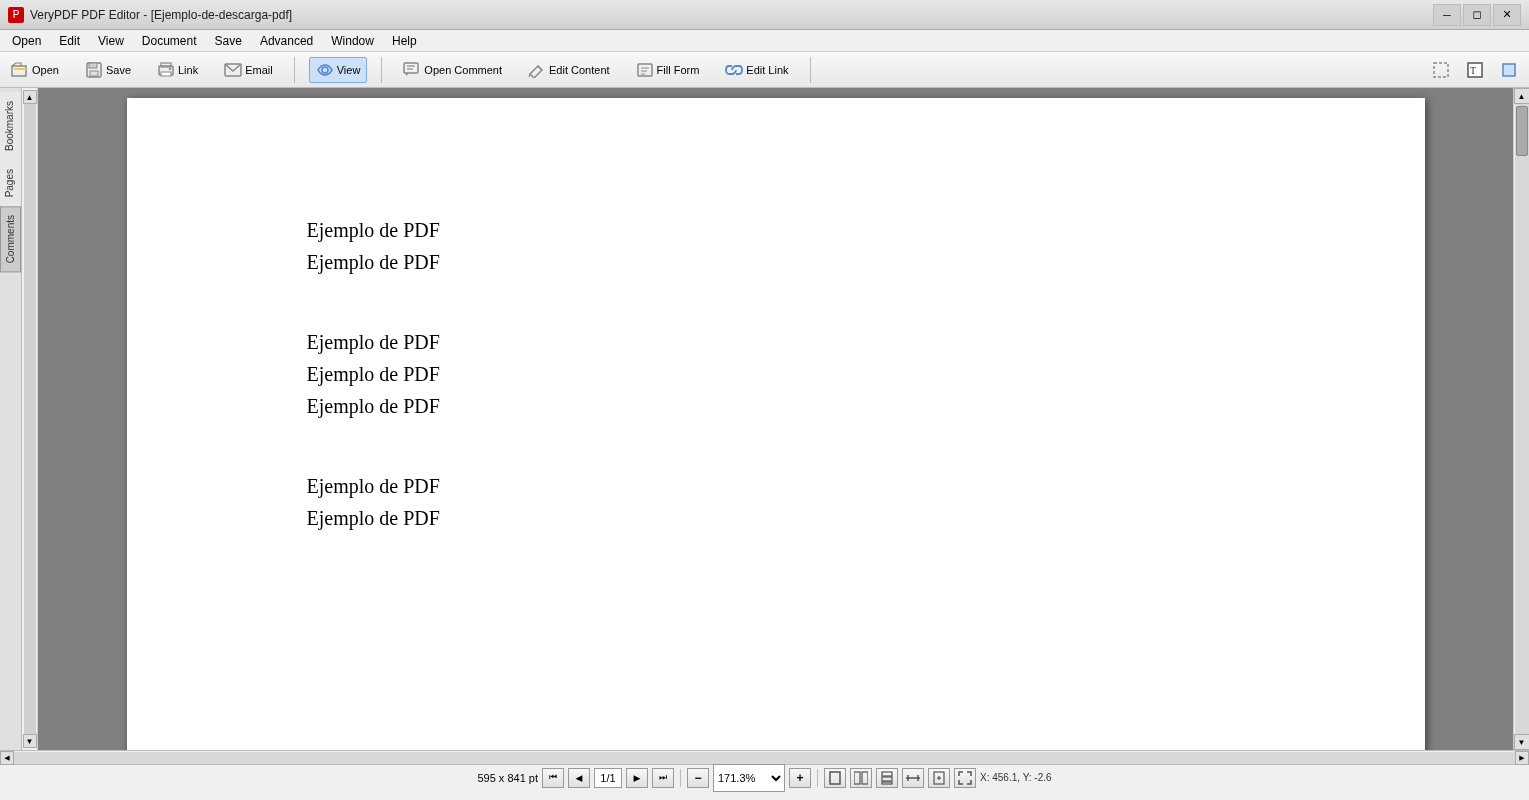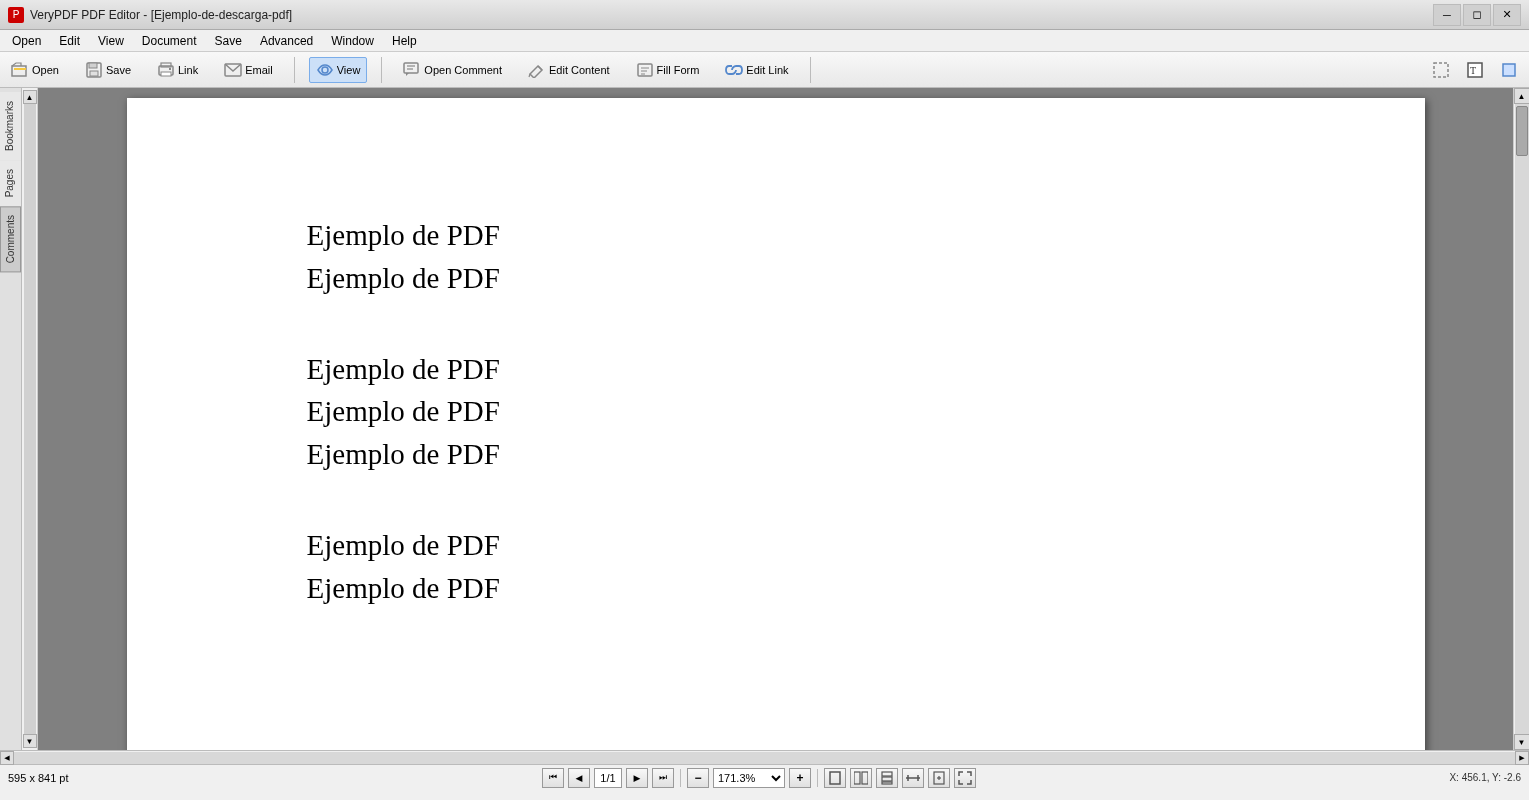--- a/index.html
+++ b/index.html
@@ -109,21 +109,21 @@
       left: 50%;
       top: 10px;
       transform: translateX(-50%);
       width: 1380px;
       min-height: 1950px;
       box-shadow: 2px 2px 8px rgba(0,0,0,0.4);
       padding: 40px 50px;
     }
     .pdf-text-line {
       font-family: Georgia, 'Times New Roman', serif;
-      font-size: 29px;
+      font-size: 20px;
       color: #000;
       margin-bottom: 8px;
       line-height: 1.2;
     }
 
     
     #bottom-toolbar {
       height: 26px;
       background: #f0f0f0;
       border-top: 1px solid #bbb;
@@ -347,33 +347,33 @@
     <div style="width:16px; height:16px; background:#e0e0e0; border:1px solid #aaa; display:flex; align-items:center; justify-content:center; cursor:pointer; font-size:8px;">▼</div>
   </div>
 </div>
 
 <div style="height:14px; background:#f0f0f0; border-top:1px solid #bbb; display:flex; align-items:center;">
   <div style="width:14px; height:14px; background:#e0e0e0; border:1px solid #aaa; display:flex; align-items:center; justify-content:center; cursor:pointer; font-size:7px;">◀</div>
   <div style="flex:1; height:12px; background:#d8d8d8;"></div>
   <div style="width:14px; height:14px; background:#e0e0e0; border:1px solid #aaa; display:flex; align-items:center; justify-content:center; cursor:pointer; font-size:7px;">▶</div>
 </div>
 
-<div id="bottom-toolbar" style="height:26px; background:#f0f0f0; border-top:1px solid #bbb; display:flex; align-items:center; justify-content:space-between; padding:0 8px;">
+<div id="bottom-toolbar" style="height:26px; background:#f0f0f0; border-top:1px solid #bbb; display:flex; align-items:center; justify-content:center; padding:0 8px;">
   <div style="display:flex; align-items:center; gap:4px;">
     <span style="font-size:11px;">595 x 841 pt</span>
   </div>
   <div style="display:flex; align-items:center; gap:4px;">
     <button class="nav-btn" style="width:22px;height:20px;border:1px solid #999;background:linear-gradient(to bottom,#f8f8f8,#e0e0e0);cursor:pointer;display:flex;align-items:center;justify-content:center;font-size:9px;">⏮</button>
     <button class="nav-btn" style="width:22px;height:20px;border:1px solid #999;background:linear-gradient(to bottom,#f8f8f8,#e0e0e0);cursor:pointer;display:flex;align-items:center;justify-content:center;font-size:9px;">◀</button>
     <input class="page-input" type="text" value="1/1" style="width: 28px; height: 20px; border: 1px solid rgb(153, 153, 153); text-align: center; font-size: 11px;">
     <button class="nav-btn" style="width:22px;height:20px;border:1px solid #999;background:linear-gradient(to bottom,#f8f8f8,#e0e0e0);cursor:pointer;display:flex;align-items:center;justify-content:center;font-size:9px;">▶</button>
     <button class="nav-btn" style="width:22px;height:20px;border:1px solid #999;background:linear-gradient(to bottom,#f8f8f8,#e0e0e0);cursor:pointer;display:flex;align-items:center;justify-content:center;font-size:9px;">⏭</button>
     <div class="sep-group"></div>
     <button class="nav-btn" style="width:22px;height:20px;border:1px solid #999;background:linear-gradient(to bottom,#f8f8f8,#e0e0e0);cursor:pointer;display:flex;align-items:center;justify-content:center;font-size:12px;font-weight:bold;">−</button>
-    <select class="zoom-select" style="width:72px;height:20px;border:1px solid #999;font-size:11px;background:white;">
+    <select class="zoom-select" style="width:72px;height:28px;border:1px solid #999;font-size:11px;background:white;">
       <option>50%</option>
       <option>75%</option>
       <option>100%</option>
       <option>125%</option>
       <option>150%</option>
       <option selected="">171.3%</option>
       <option>200%</option>
       <option>300%</option>
       <option>400%</option>
     </select>

